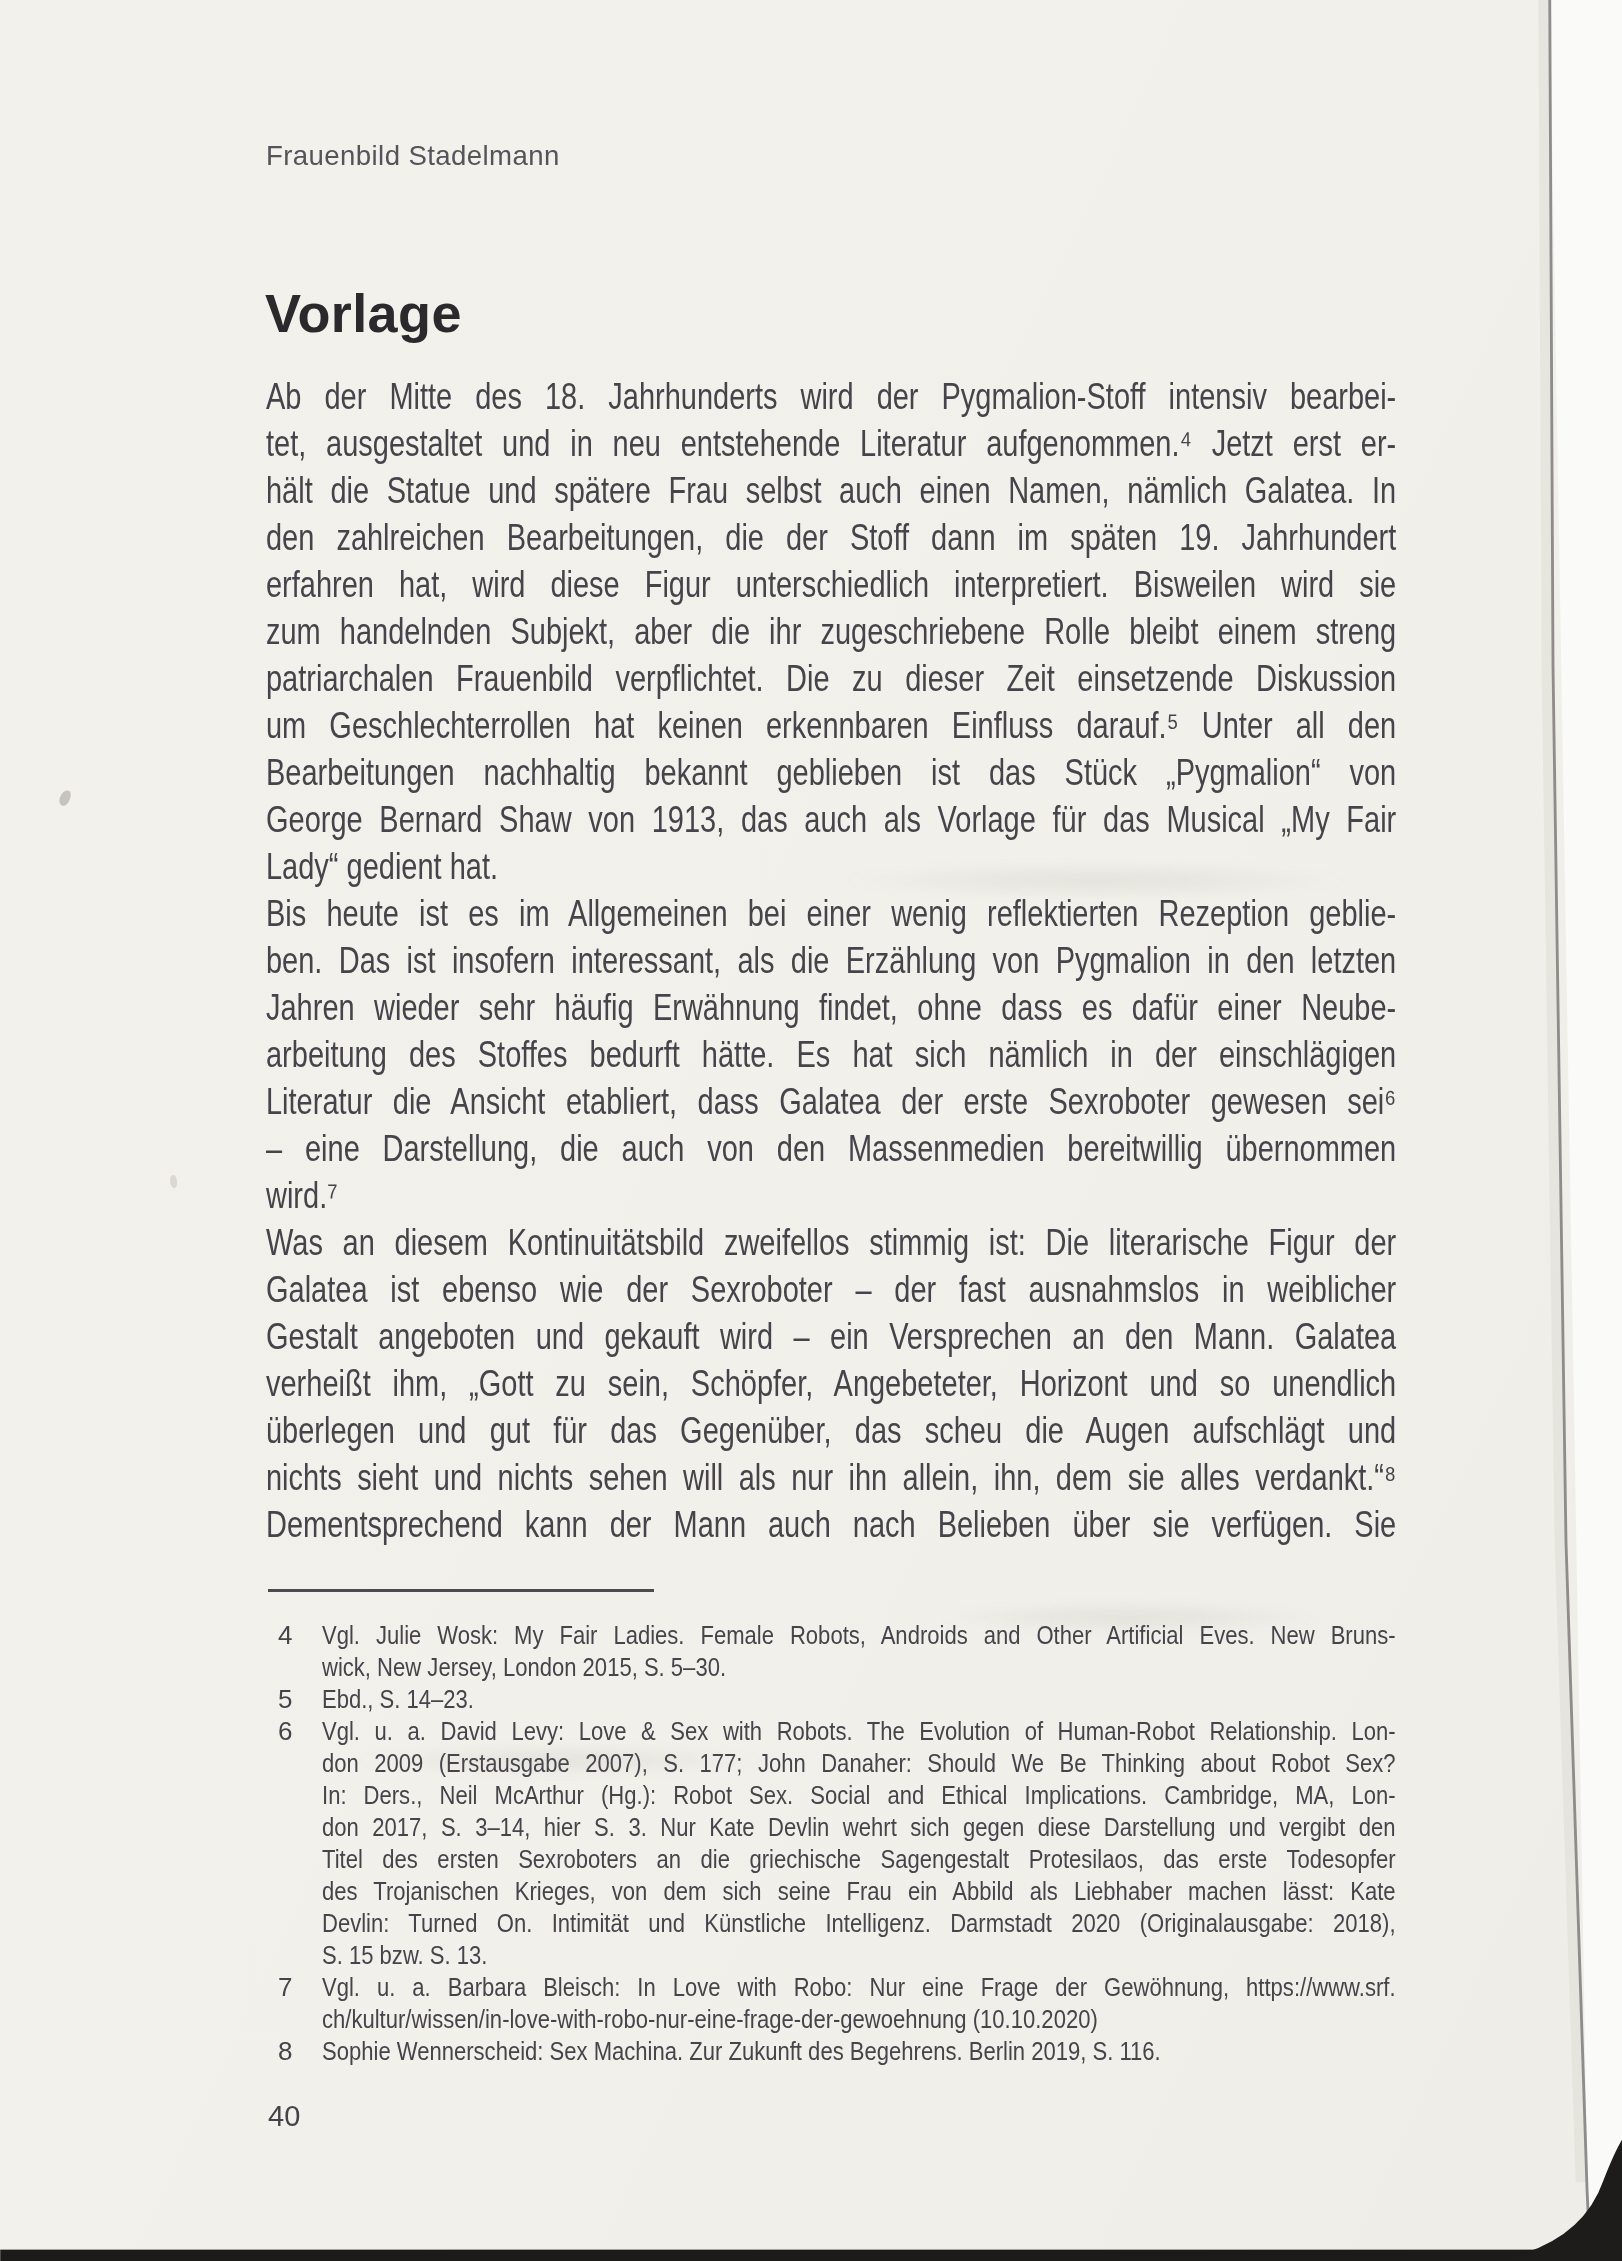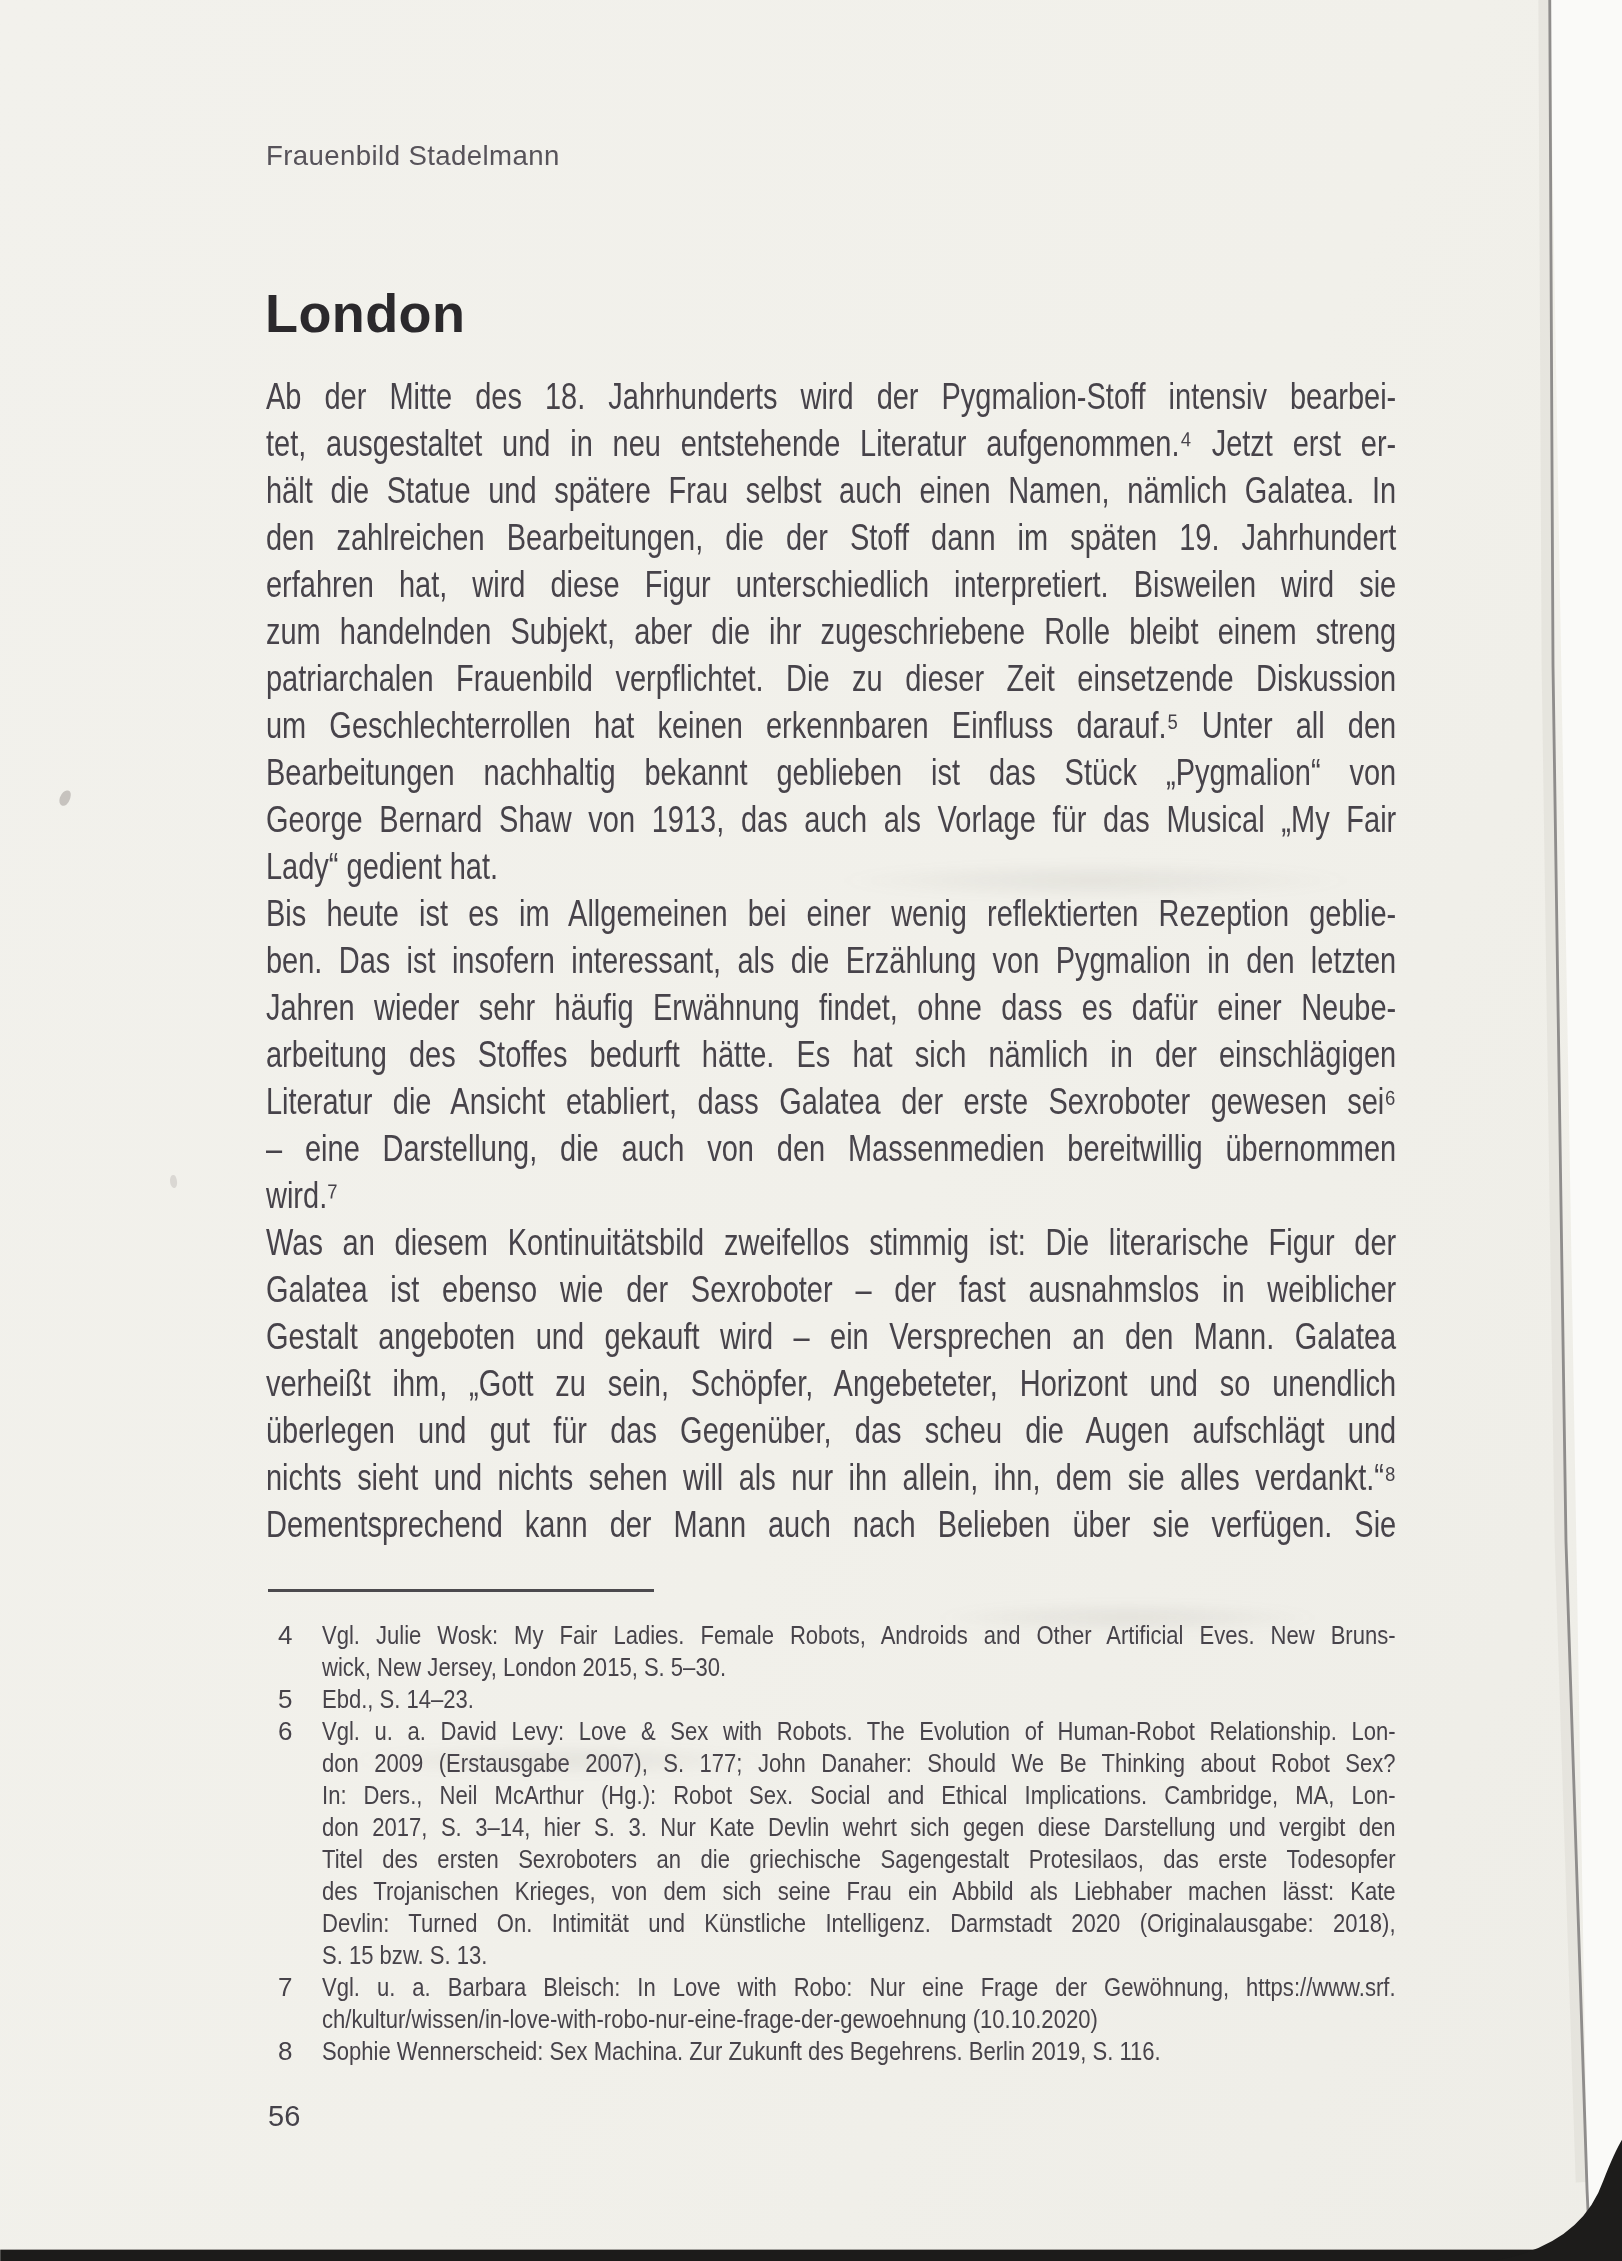--- a/index.html
+++ b/index.html
@@ -56,21 +56,21 @@
   }
   svg.edge{position:absolute;inset:0;pointer-events:none;}
 </style>
 </head>
 <body>
 
 <div class="page">
 
   <div class="running-header">Frauenbild Stadelmann</div>
 
-  <h1 class="title">London</h1>
+  <h1 class="title">Vorlage</h1>
 
   <div class="body-text" id="body-text">
       <div class="line just">Ab der Mitte des 18. Jahrhunderts wird der Pygmalion-Stoff intensiv bearbei-</div>
       <div class="line just">tet, ausgestaltet und in neu entstehende Literatur aufgenommen.⁴ Jetzt erst er-</div>
       <div class="line just">hält die Statue und spätere Frau selbst auch einen Namen, nämlich Galatea. In</div>
       <div class="line just">den zahlreichen Bearbeitungen, die der Stoff dann im späten 19. Jahrhundert</div>
       <div class="line just">erfahren hat, wird diese Figur unterschiedlich interpretiert. Bisweilen wird sie</div>
       <div class="line just">zum handelnden Subjekt, aber die ihr zugeschriebene Rolle bleibt einem streng</div>
       <div class="line just">patriarchalen Frauenbild verpflichtet. Die zu dieser Zeit einsetzende Diskussion</div>
       <div class="line just">um Geschlechterrollen hat keinen erkennbaren Einfluss darauf.⁵ Unter all den</div>
@@ -130,21 +130,21 @@
         </div>
       </div>
       <div class="fn">
         <div class="fn-num">8</div>
         <div class="fn-body">
           <div class="line">Sophie Wennerscheid: Sex Machina. Zur Zukunft des Begehrens. Berlin 2019, S. 116.</div>
         </div>
       </div>
     </div>
 
-  <div class="page-number">56</div>
+  <div class="page-number">40</div>
 
   <div class="smudge" style="left:836px;top:862px;width:519px;height:37px;"></div>
   <div class="smudge" style="left:349px;top:1744px;width:422px;height:32px;"></div>
   <div class="smudge" style="left:933px;top:1602px;width:389px;height:31px;"></div>
   <div class="speck" style="left:60px;top:790px;width:9.7px;height:16px;transform:rotate(18deg);"></div>
   <div class="speck" style="left:170px;top:1175px;width:7.3px;height:13px;opacity:.55;transform:rotate(-12deg);"></div>
 
   <svg class="edge" width="1623" height="2261" viewBox="0 0 2000 2787">
     <polygon points="1910,0 2000,0 2000,2787 1958,2787" fill="#fafaf8"></polygon>
     <path d="M1903,0 L1907,820 L1923,1900 L1949,2690" stroke="#dedcd6" stroke-width="14" fill="none" opacity="0.55"></path>

